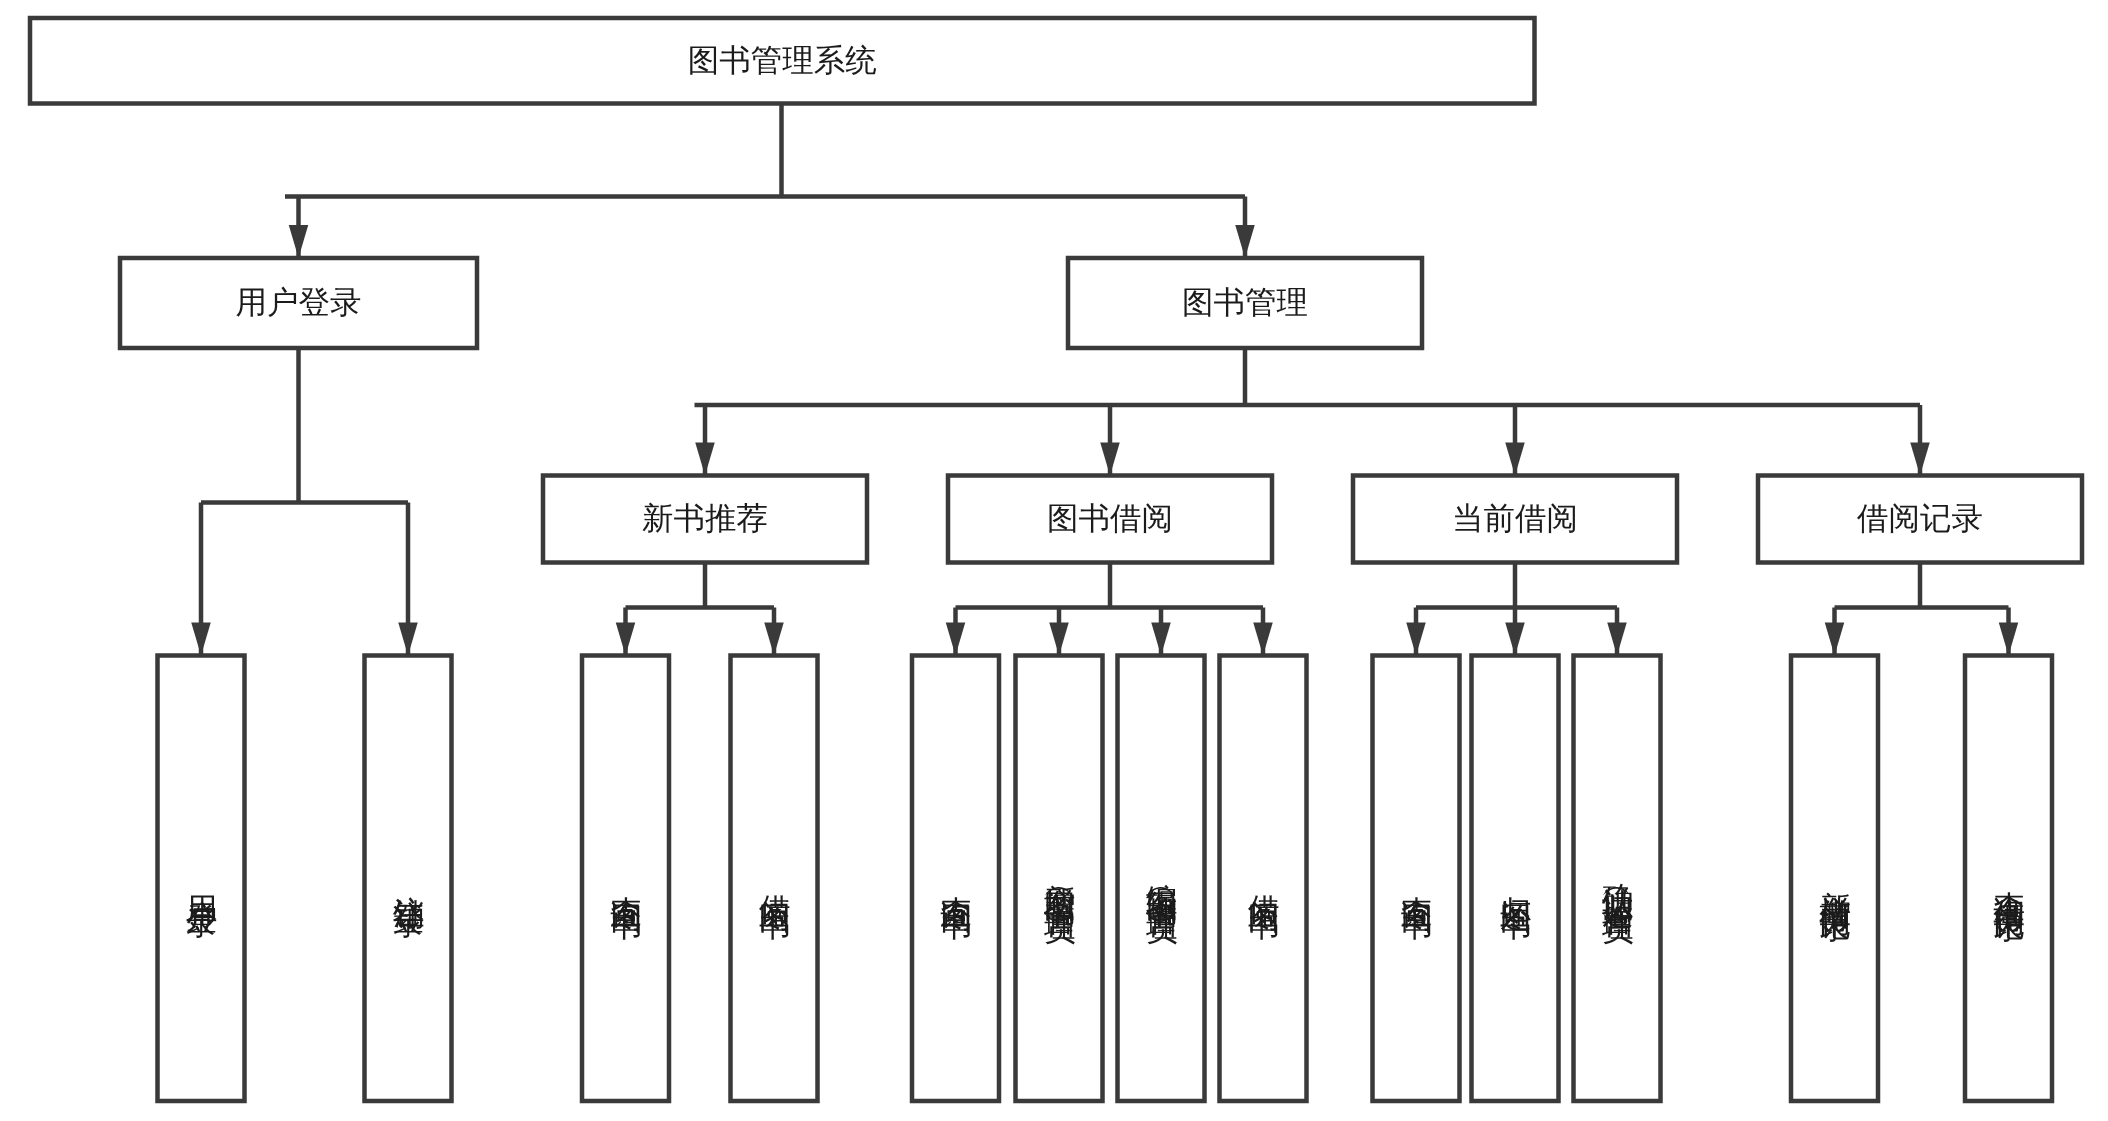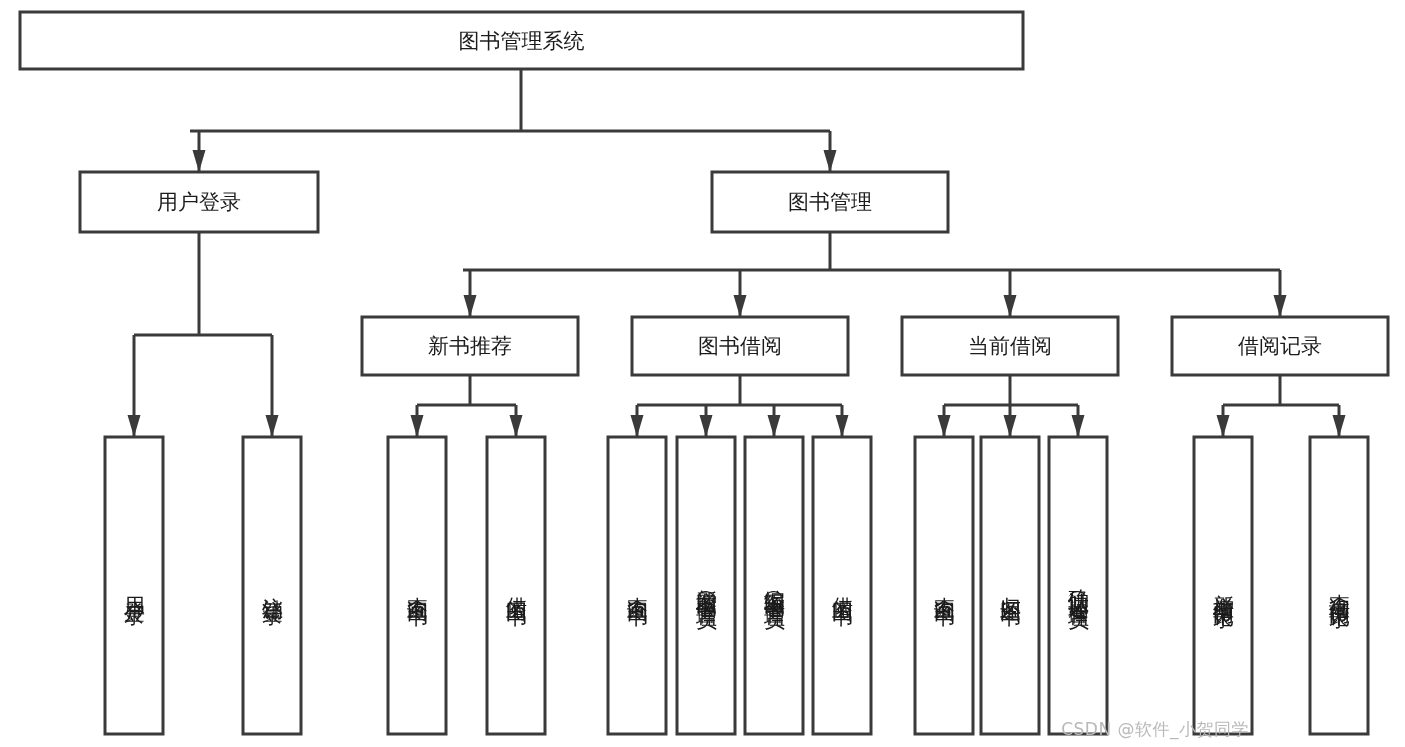--- a/index.html
+++ b/index.html
@@ -239,14 +239,13 @@
       <div class="leaf-label-wrap" style="left: 1049px; top: 445px; width: 58px; height: 281px; align-items: center;">
         <span class="leaf-label" style="font-size: 21px;">确认归还（管理员）</span>
       </div>
       <div class="leaf-label-wrap" style="left: 1194px; top: 445px; width: 58px; height: 281px; align-items: center;">
         <span class="leaf-label" style="font-size: 21px;">新增借阅记录</span>
       </div>
       <div class="leaf-label-wrap" style="left: 1310px; top: 445px; width: 58px; height: 281px; align-items: center;">
         <span class="leaf-label" style="font-size: 21px;">查询借阅记录</span>
       </div>
     </div>
-  <div class="watermark">CSDN @软件_小贺同学</div>
 </div>
 
 </body></html>

